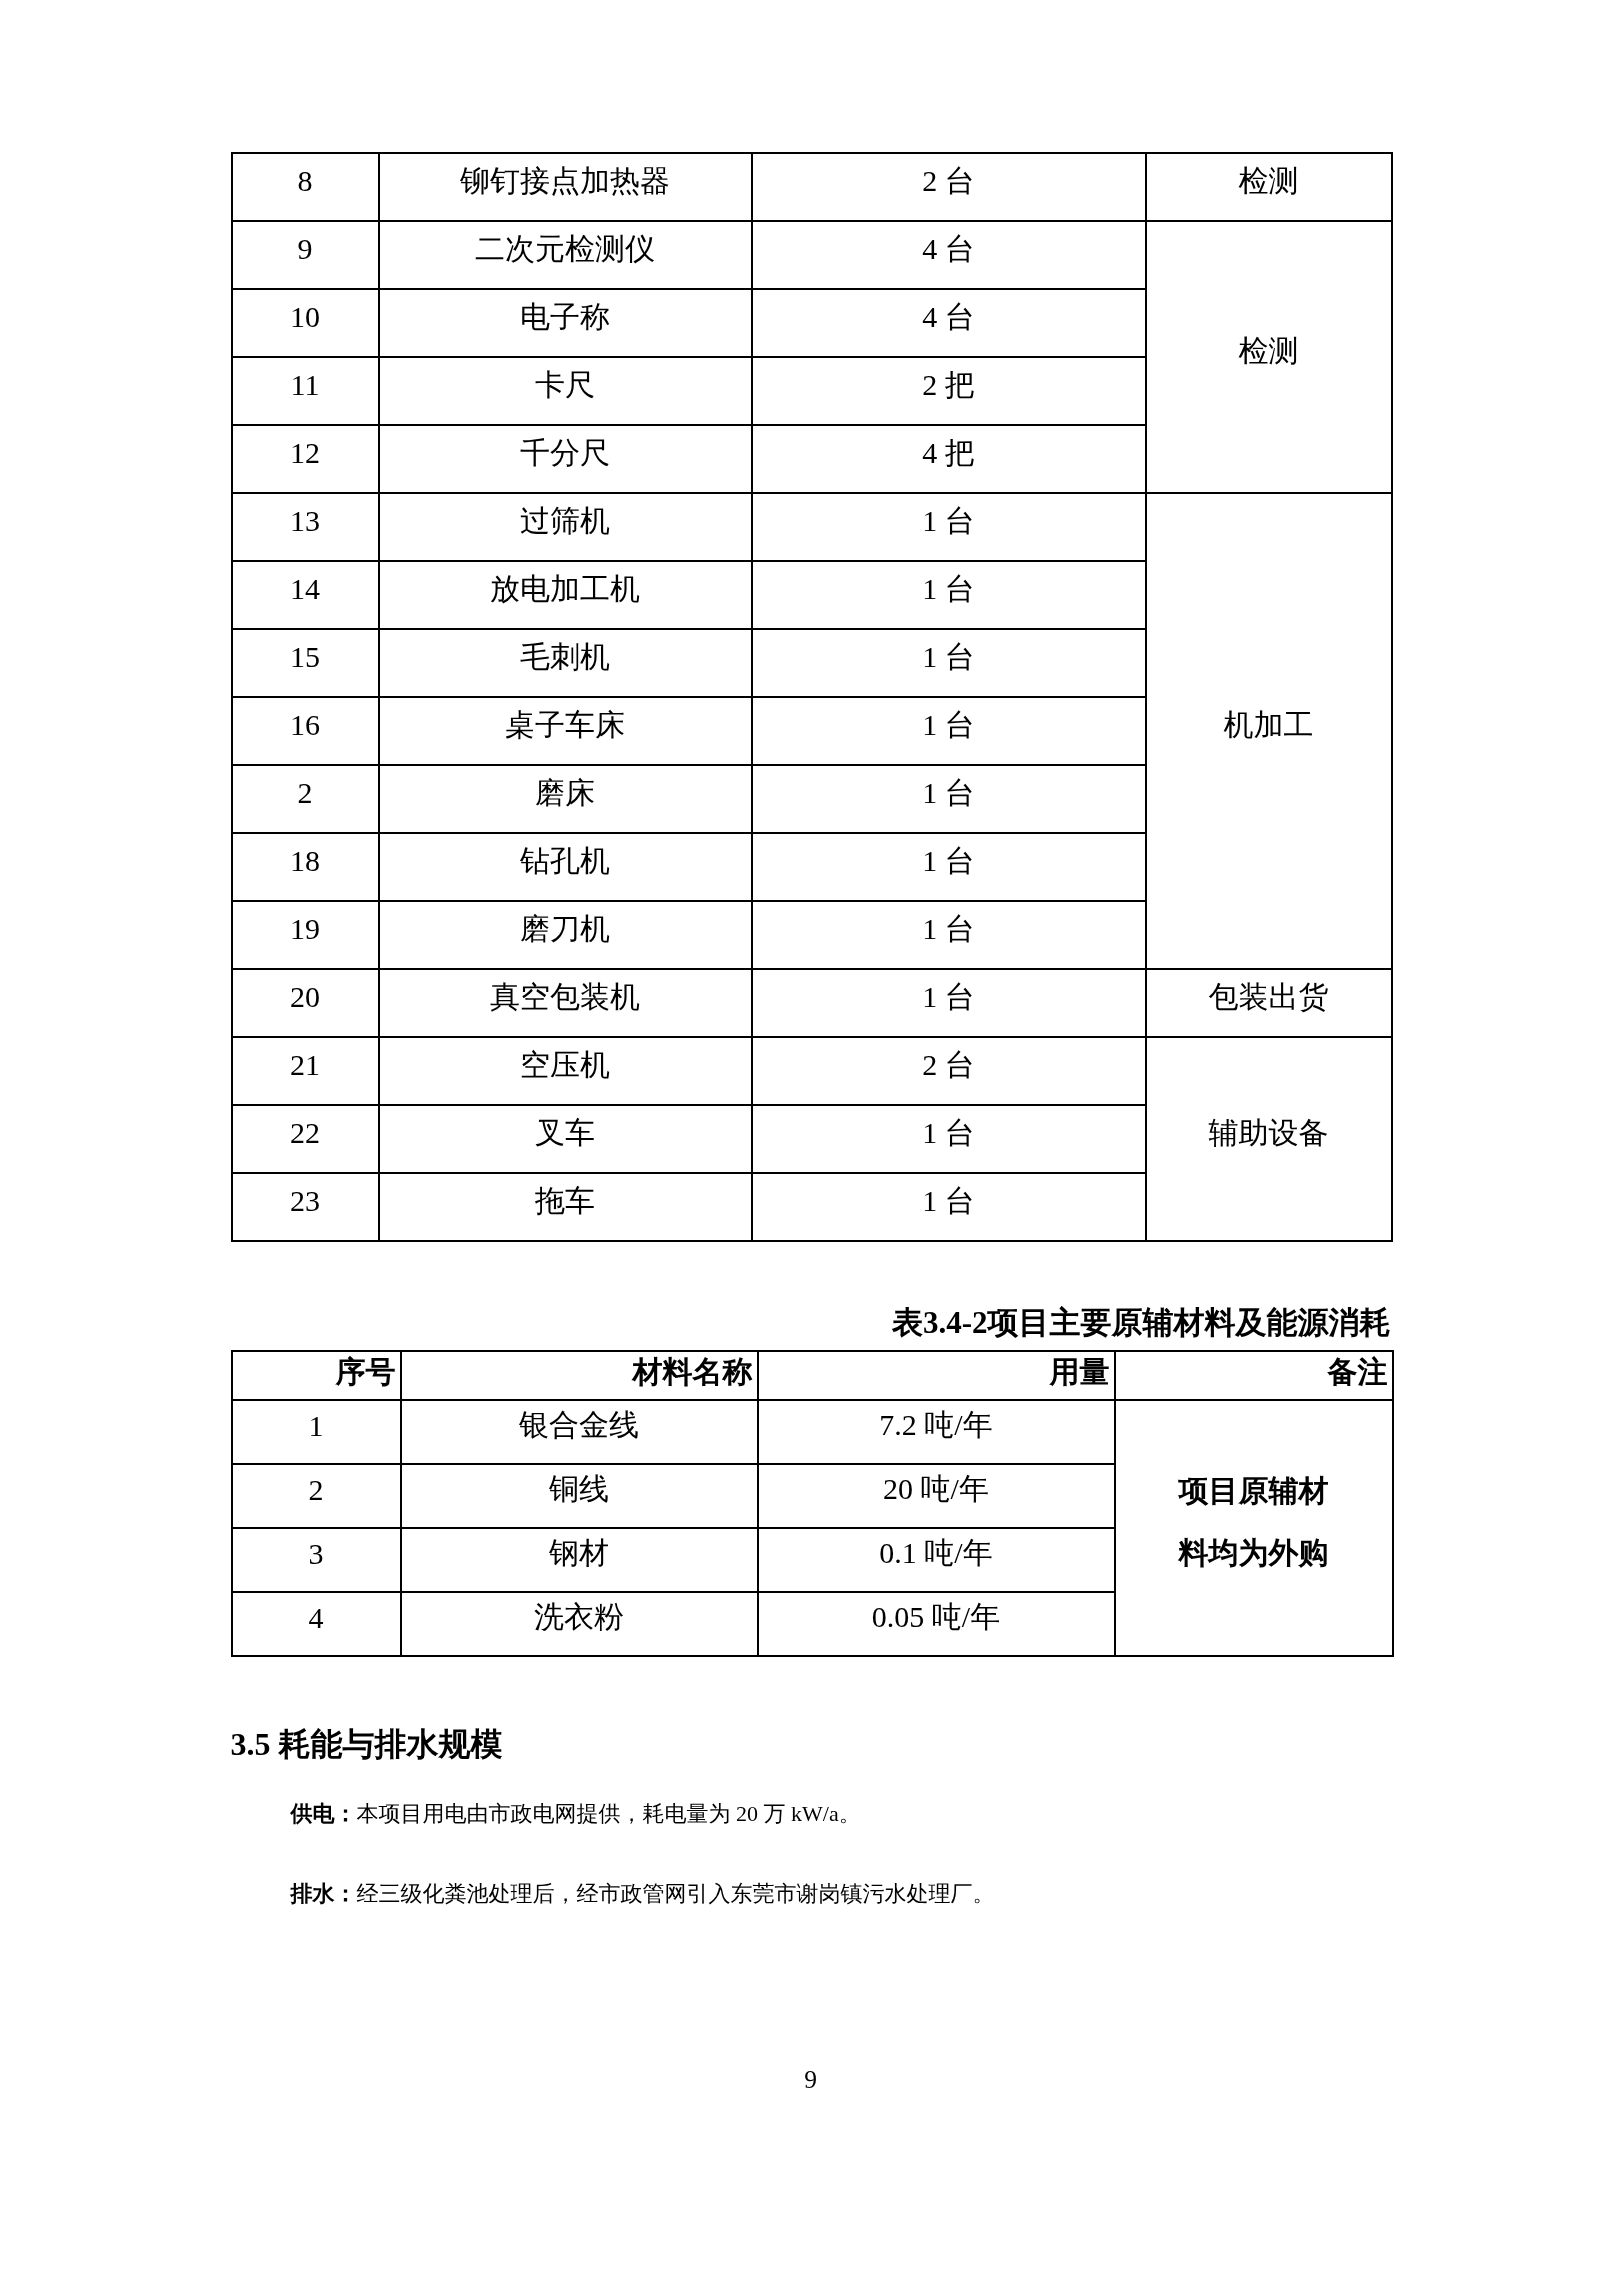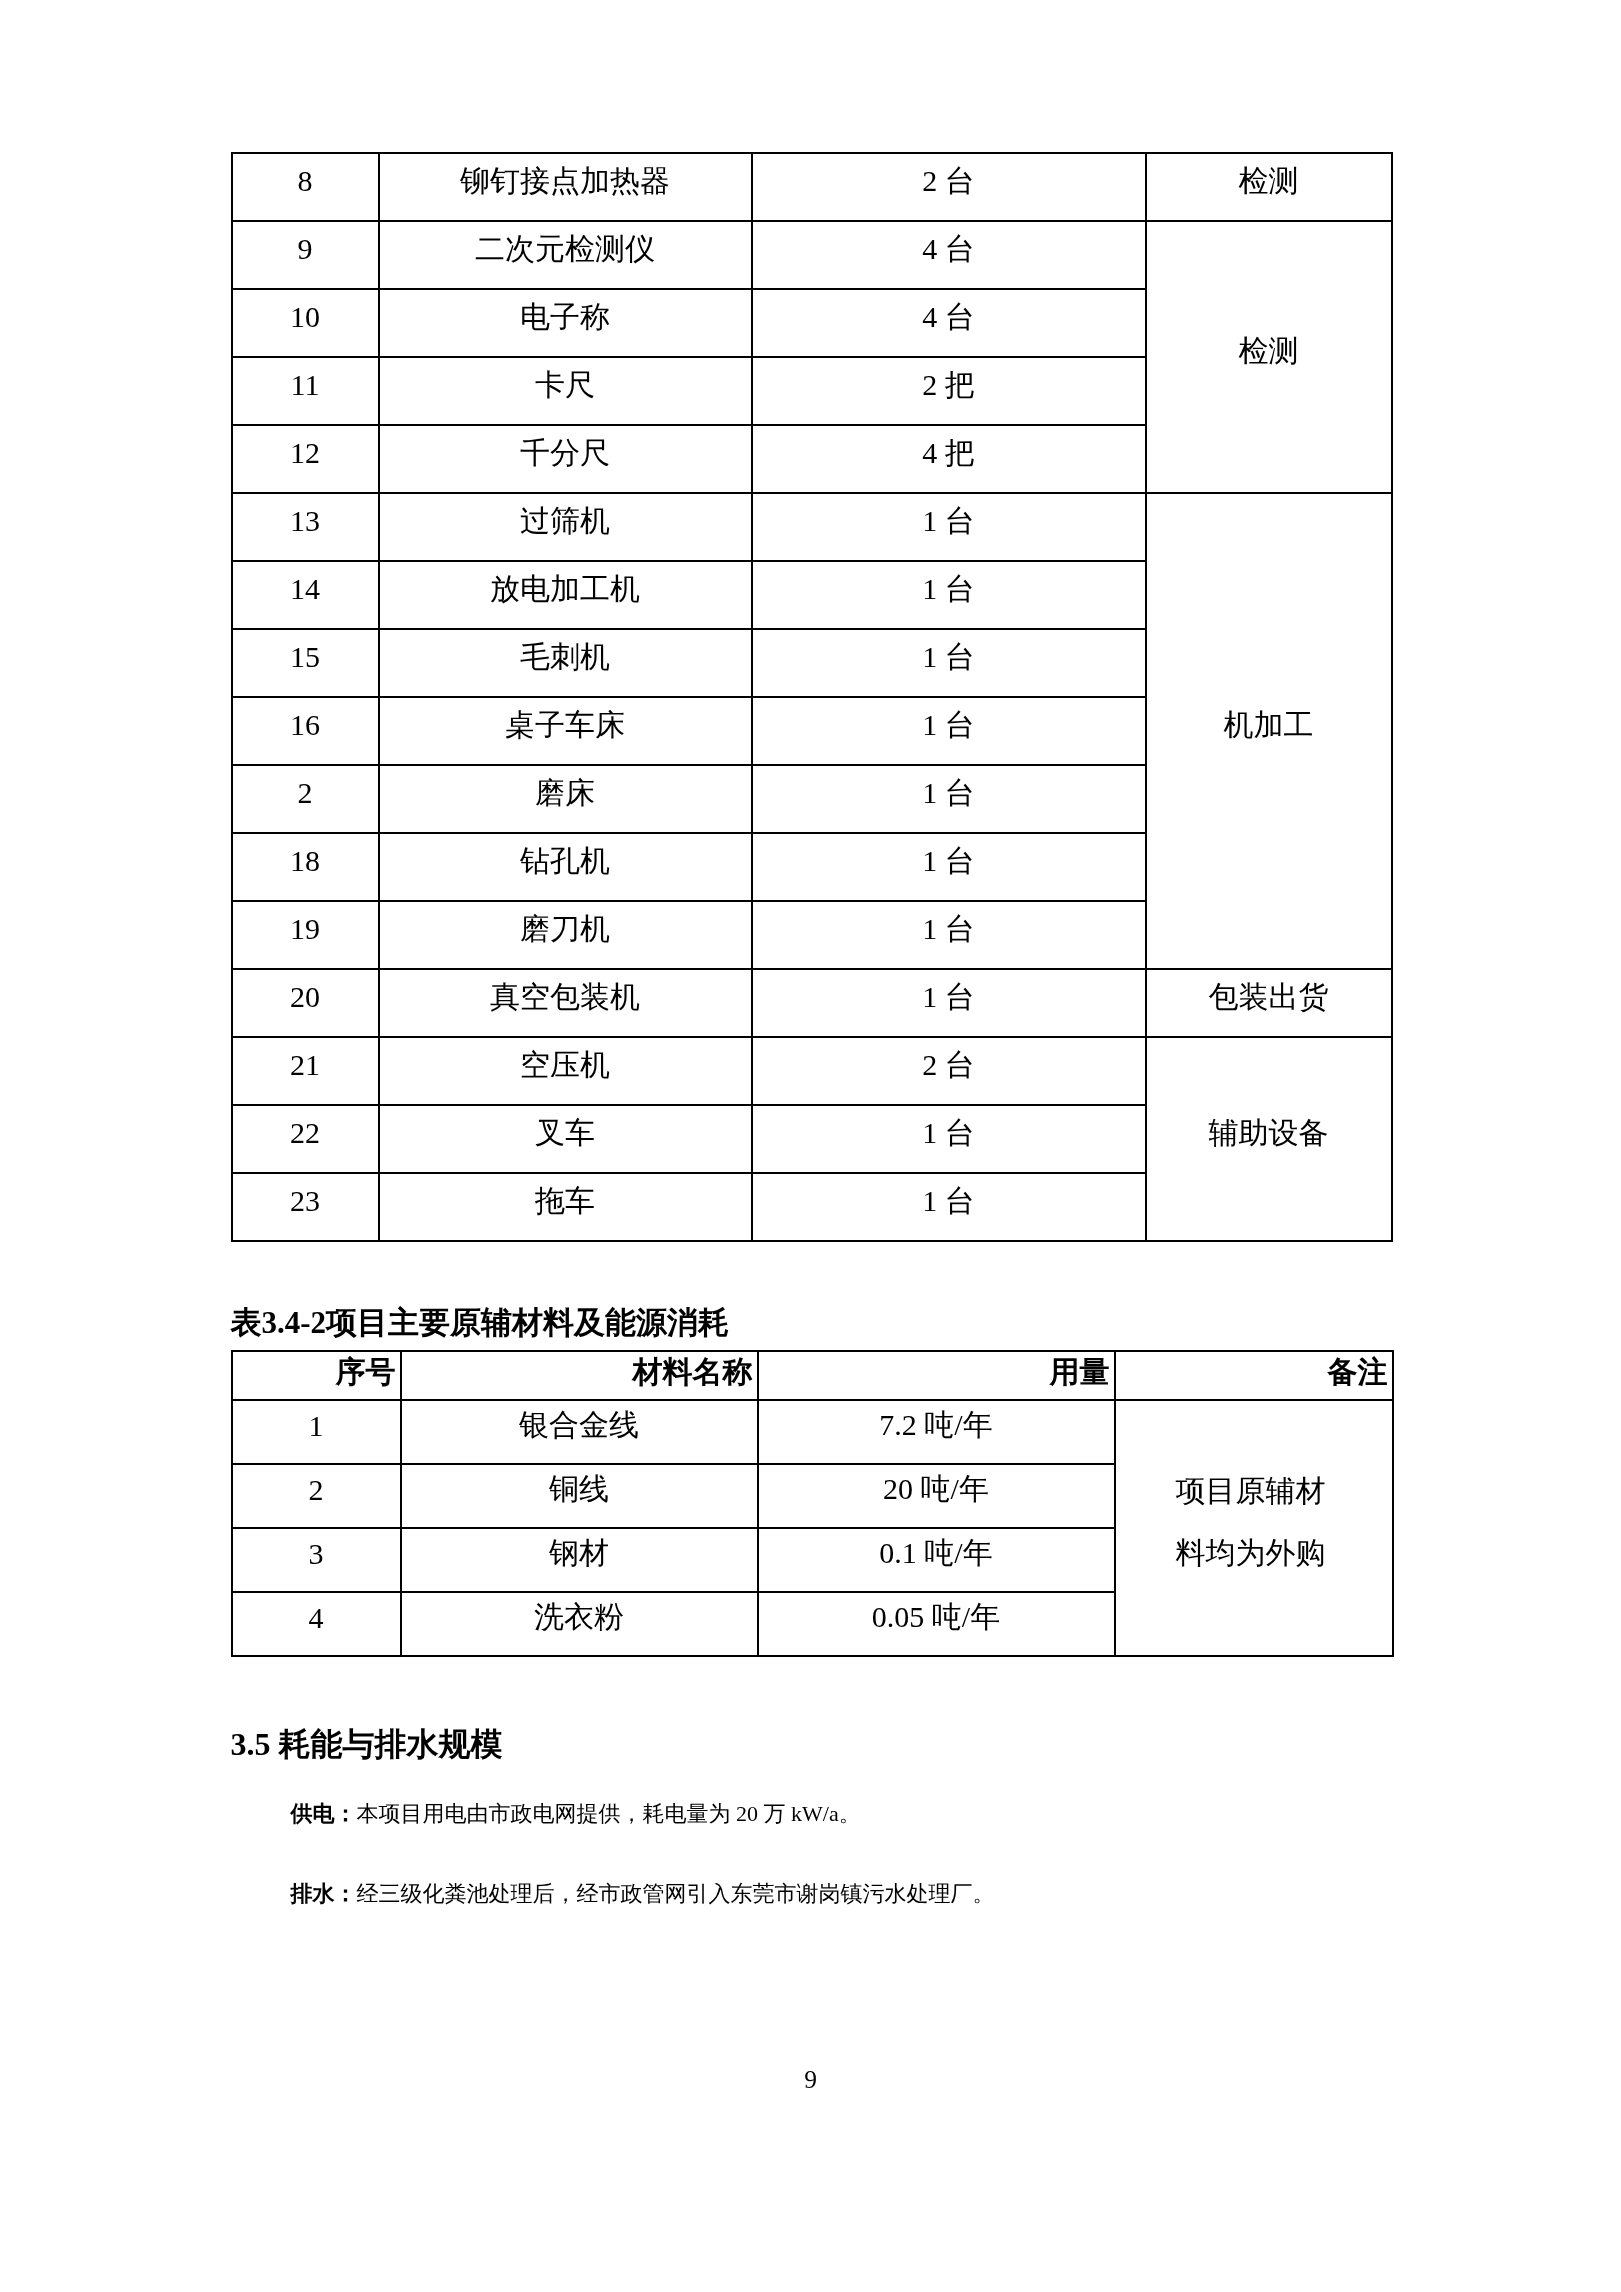--- a/index.html
+++ b/index.html
@@ -20,30 +20,30 @@
     vertical-align:middle;
     font-size:30px;
     padding:0 3.9px 11.8px 3.9px;
     overflow:hidden;
   }
   .t1 { margin-top:152px; border:2.9px solid #000; }
   .t1 tr { height:68px; }
 
   .t2-title {
     margin-top:59px;
-    text-align:left;
+    text-align:right;
     font-size:31px;
     font-weight:bold;
     line-height:43px;
   }
   .t2 { margin-top:5.9px; border:2.9px solid #000; }
   .t2 tr.hdr { height:47px; }
   .t2 tr.hdr td { font-weight:bold; padding-bottom:5.9px;text-align:right; }
   .t2 tr.datarow { height:64px; }
-  .wrap-narrow { display:inline-block; width:5.2em; line-height:2.05; text-align:left; }
+  .wrap-narrow { display:inline-block; width:5.2em; line-height:2.05; text-align:center;font-weight:bold; }
 
   .sec-heading {
     margin-top:67px;
     font-size:32px;
     font-weight:bold;
     line-height:41px;
     text-align:left;
   }
   .para {
     margin:16px;

